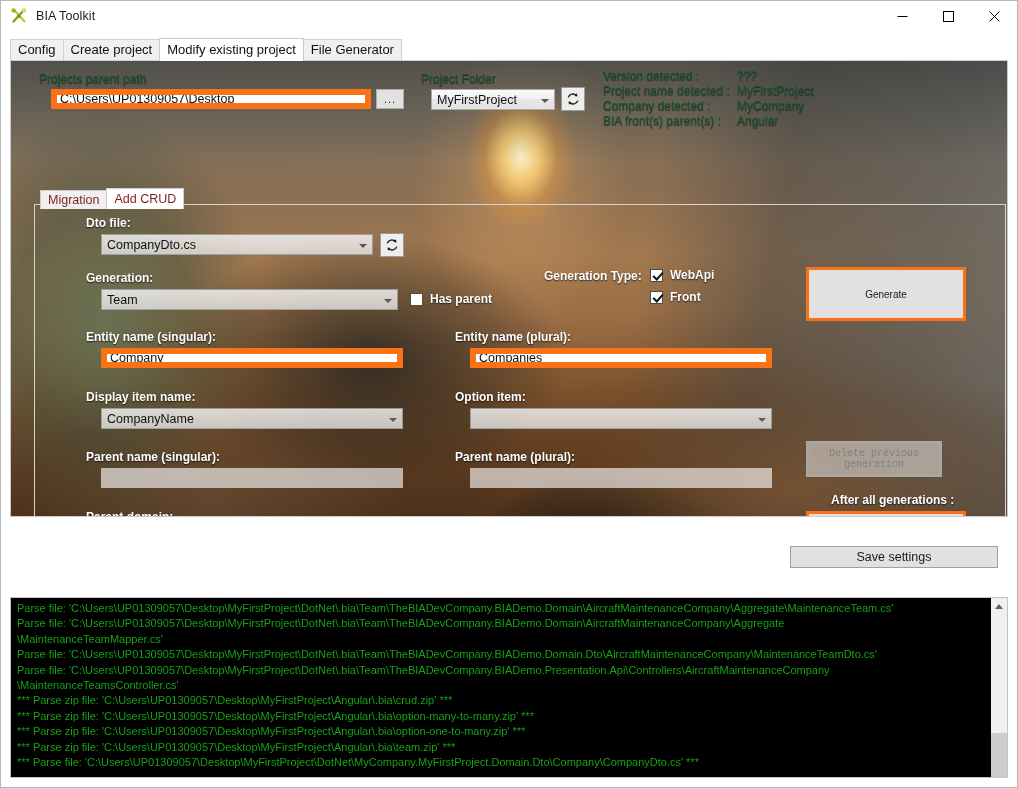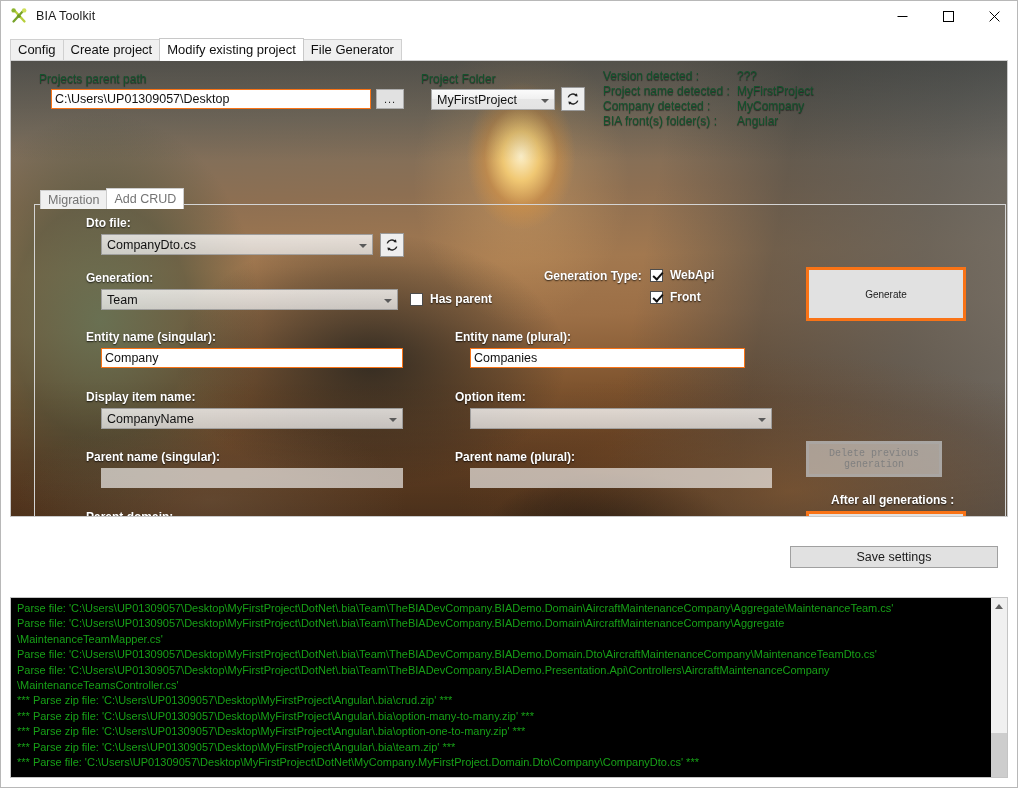--- a/index.html
+++ b/index.html
@@ -145,21 +145,21 @@
     color: #ffffff;
     font-size: 12px;
     font-weight: bold;
     text-shadow: 0 1px 1.5px rgba(0,0,0,.75);
     white-space: nowrap;
   }
 
   
   .txt {
     background: #ffffff;
-    border: 1px solid #f97316;
+    border: 6px solid #f97316;
     height: 20px;
     font-family: "Liberation Sans", sans-serif;
     font-size: 12.5px;
     color: #111;
     padding: 0 3px;
     outline: none;
   }
   .txt.disabled {
     background: rgba(255,255,255,.62);
     border: none;
@@ -216,21 +216,21 @@
 
   
   #subtabs {
     position: absolute; left: 29px; top: 127px;
     display: flex; align-items: flex-end; z-index: 4;
   }
   .subtab {
     height: 19px;
     padding: 0 7px 1px 7px;
     display: flex; align-items: center;
-    font-size: 12.5px; color: #737373;
+    font-size: 12.5px; color: #7f1d1d;
     background: #f0f0f0;
     border: 1px solid #cdcdcd;
     border-bottom: none;
     margin-right: -1px;
     cursor: default;
   }
   .subtab.selected { background: #ffffff; height: 21px; z-index: 5; }
 
   .check-row { display: flex; align-items: center; gap: 7px; }
   .checkbox {
@@ -407,21 +407,21 @@
           </div>
           <div style="display:flex;margin-bottom:1px;">
             <span class="lbl-plain" style="width:134px;">Project name detected :</span>
             <span class="lbl-plain">MyFirstProject</span>
           </div>
           <div style="display:flex;margin-bottom:1px;">
             <span class="lbl-plain" style="width:134px;">Company detected :</span>
             <span class="lbl-plain">MyCompany</span>
           </div>
           <div style="display:flex;">
-            <span class="lbl-plain" style="width:134px;">BIA front(s) folder(s) :</span>
+            <span class="lbl-plain" style="width:134px;">BIA front(s) parent(s) :</span>
             <span class="lbl-plain">Angular</span>
           </div>
         </div>
       </div>
 
       <div id="subtabs">
         <div class="subtab">Migration</div>
         <div class="subtab selected">Add CRUD</div>
       </div>
 
@@ -460,21 +460,21 @@
           <span class="checkbox checked"></span>
           <span class="lbl-bold">Front</span>
         </div>
 
         <div class="big-btn" style="position:absolute;left:771px;top:62px;width:160px;height:54px;">Generate</div>
 
         <div class="lbl-bold" style="position:absolute;left:51px;top:125px;">Entity name (singular):</div>
         <input class="txt" type="text" style="position: absolute; left: 66px; top: 143px; width: 302px;" value="Company">
 
         <div class="lbl-bold" style="position:absolute;left:420px;top:125px;">Entity name (plural):</div>
-        <input class="txt" type="text" style="position: absolute; left: 435px; top: 143px; width: 275px;" value="Companies">
+        <input class="txt" type="text" style="position: absolute; left: 435px; top: 143px; width: 302px;" value="Companies">
 
         <div class="lbl-bold" style="position:absolute;left:51px;top:185px;">Display item name:</div>
         <div class="combo translucent" style="position:absolute;left:66px;top:203px;width:302px;">
           <span>CompanyName</span>
           <i class="chev"></i>
         </div>
 
         <div class="lbl-bold" style="position:absolute;left:420px;top:185px;">Option item:</div>
         <div class="combo translucent" style="position:absolute;left:435px;top:203px;width:302px;">
           <span></span>

